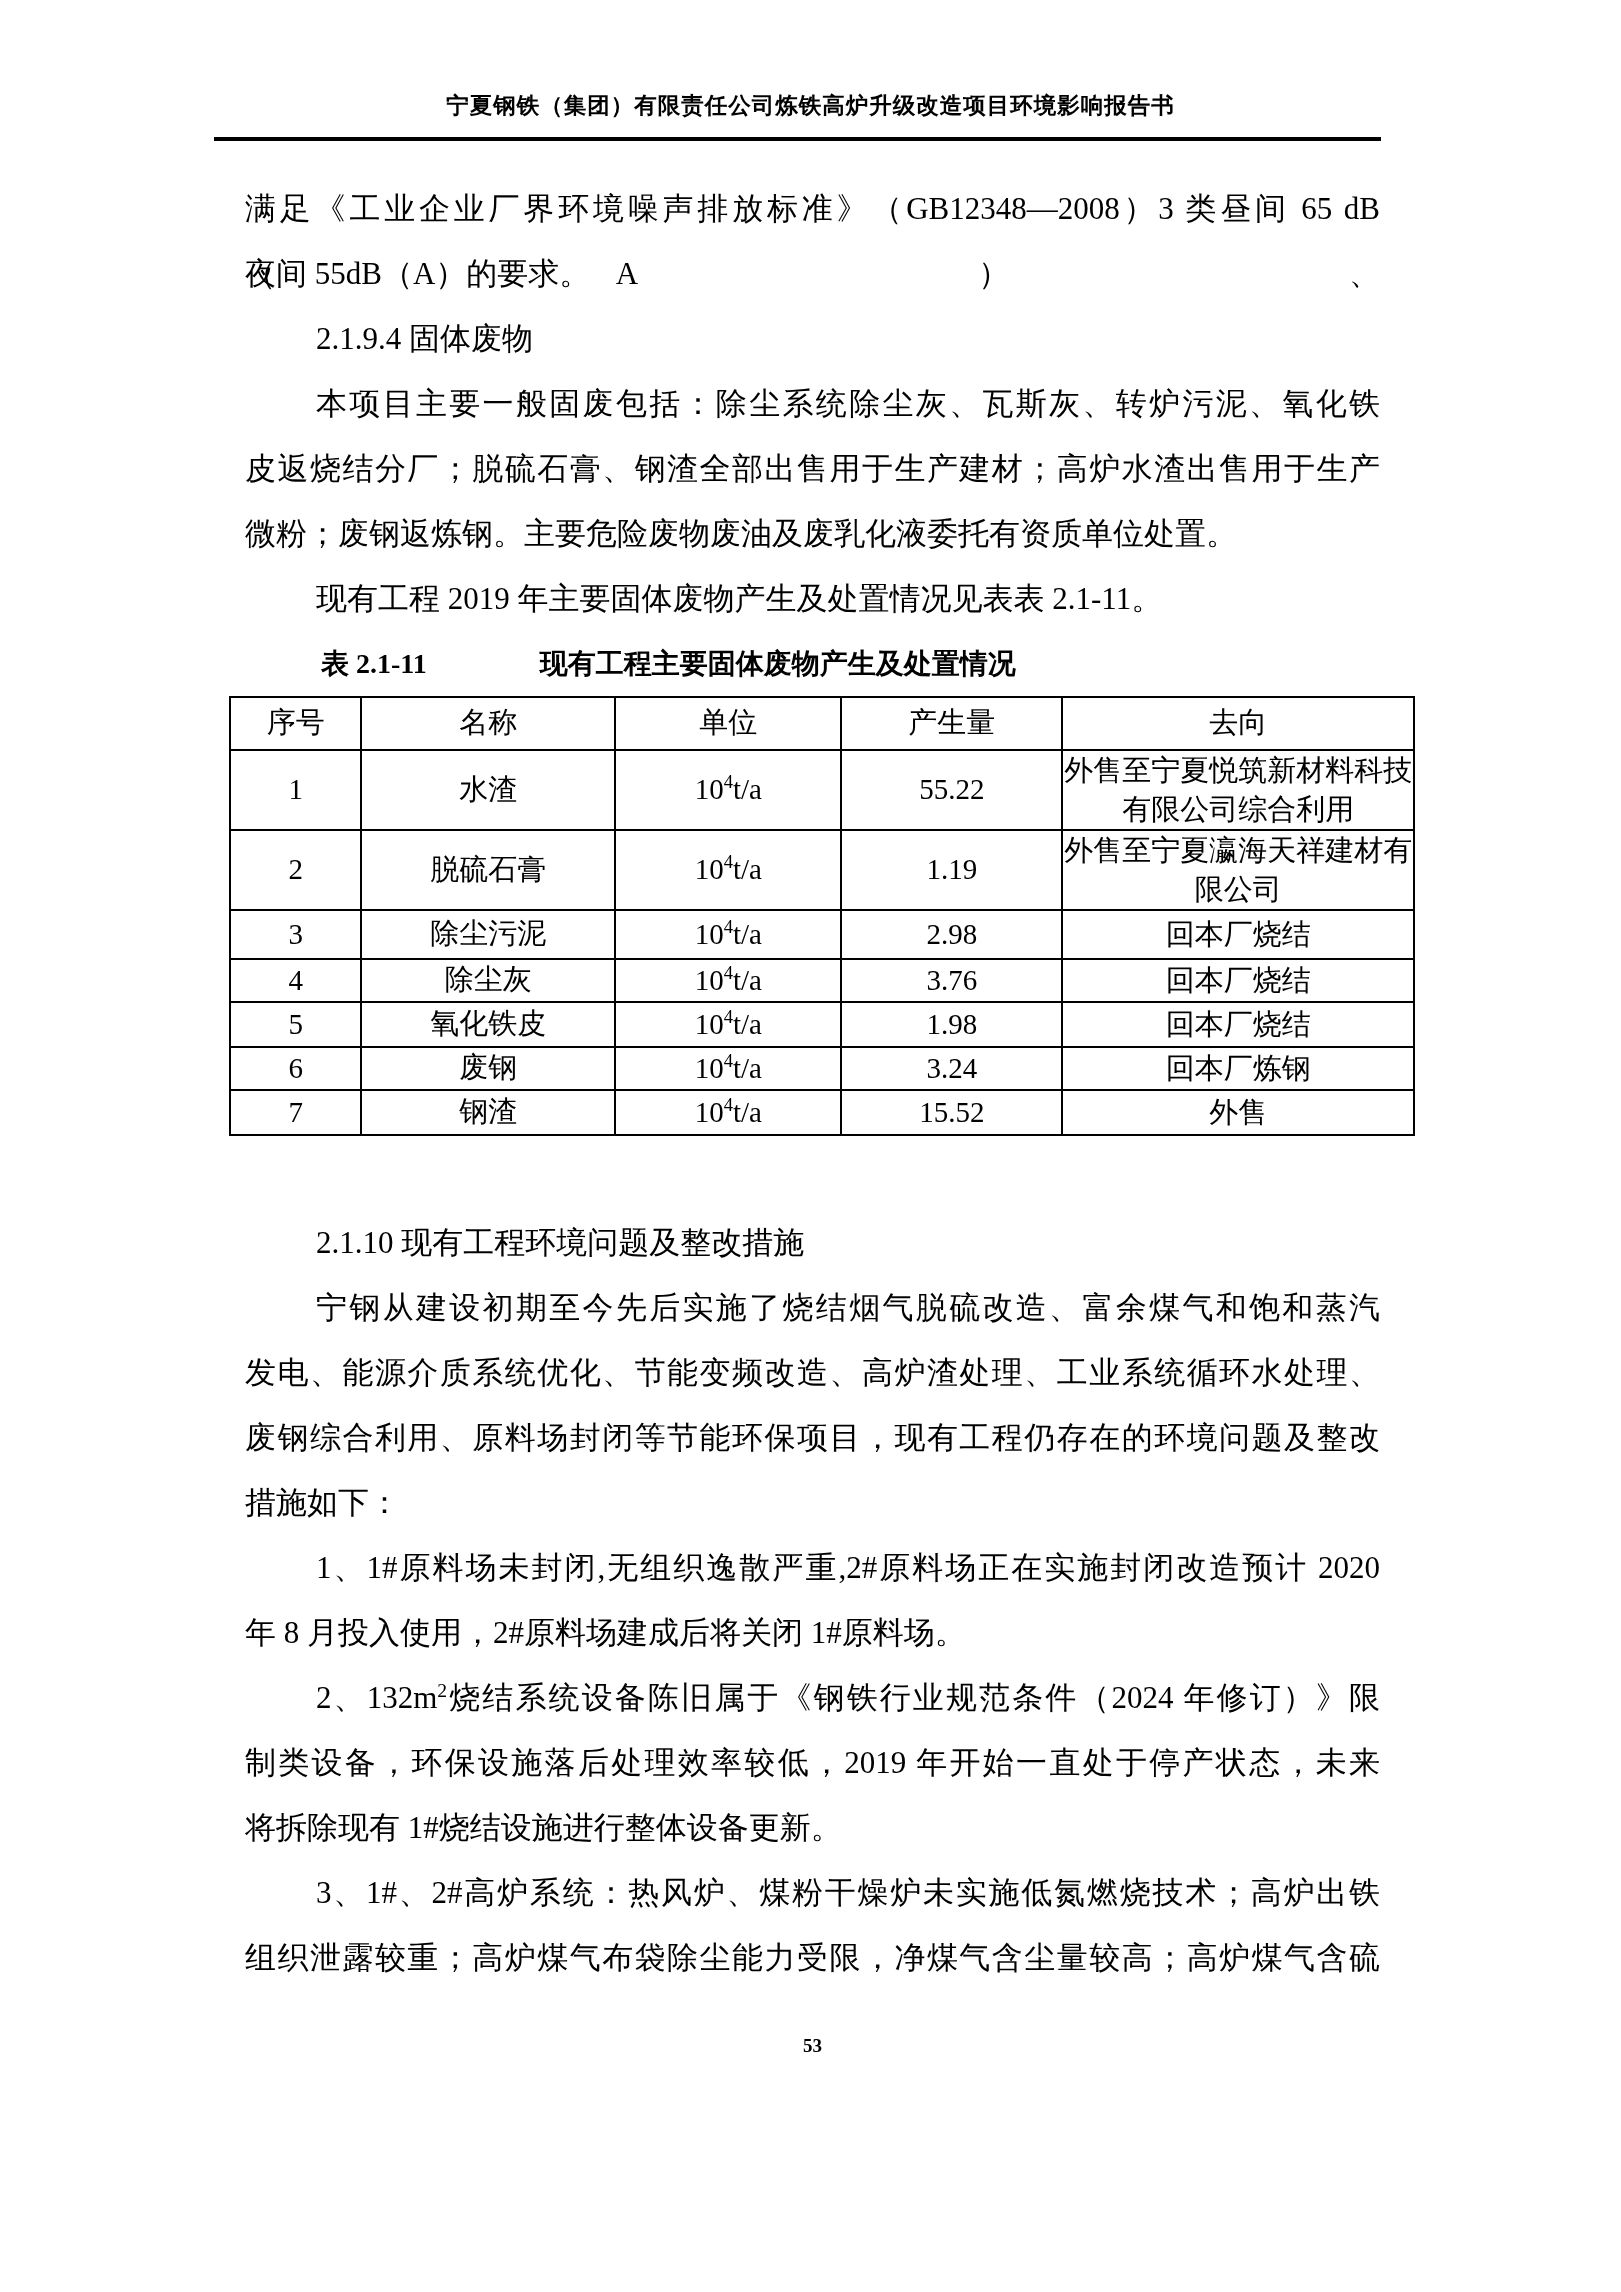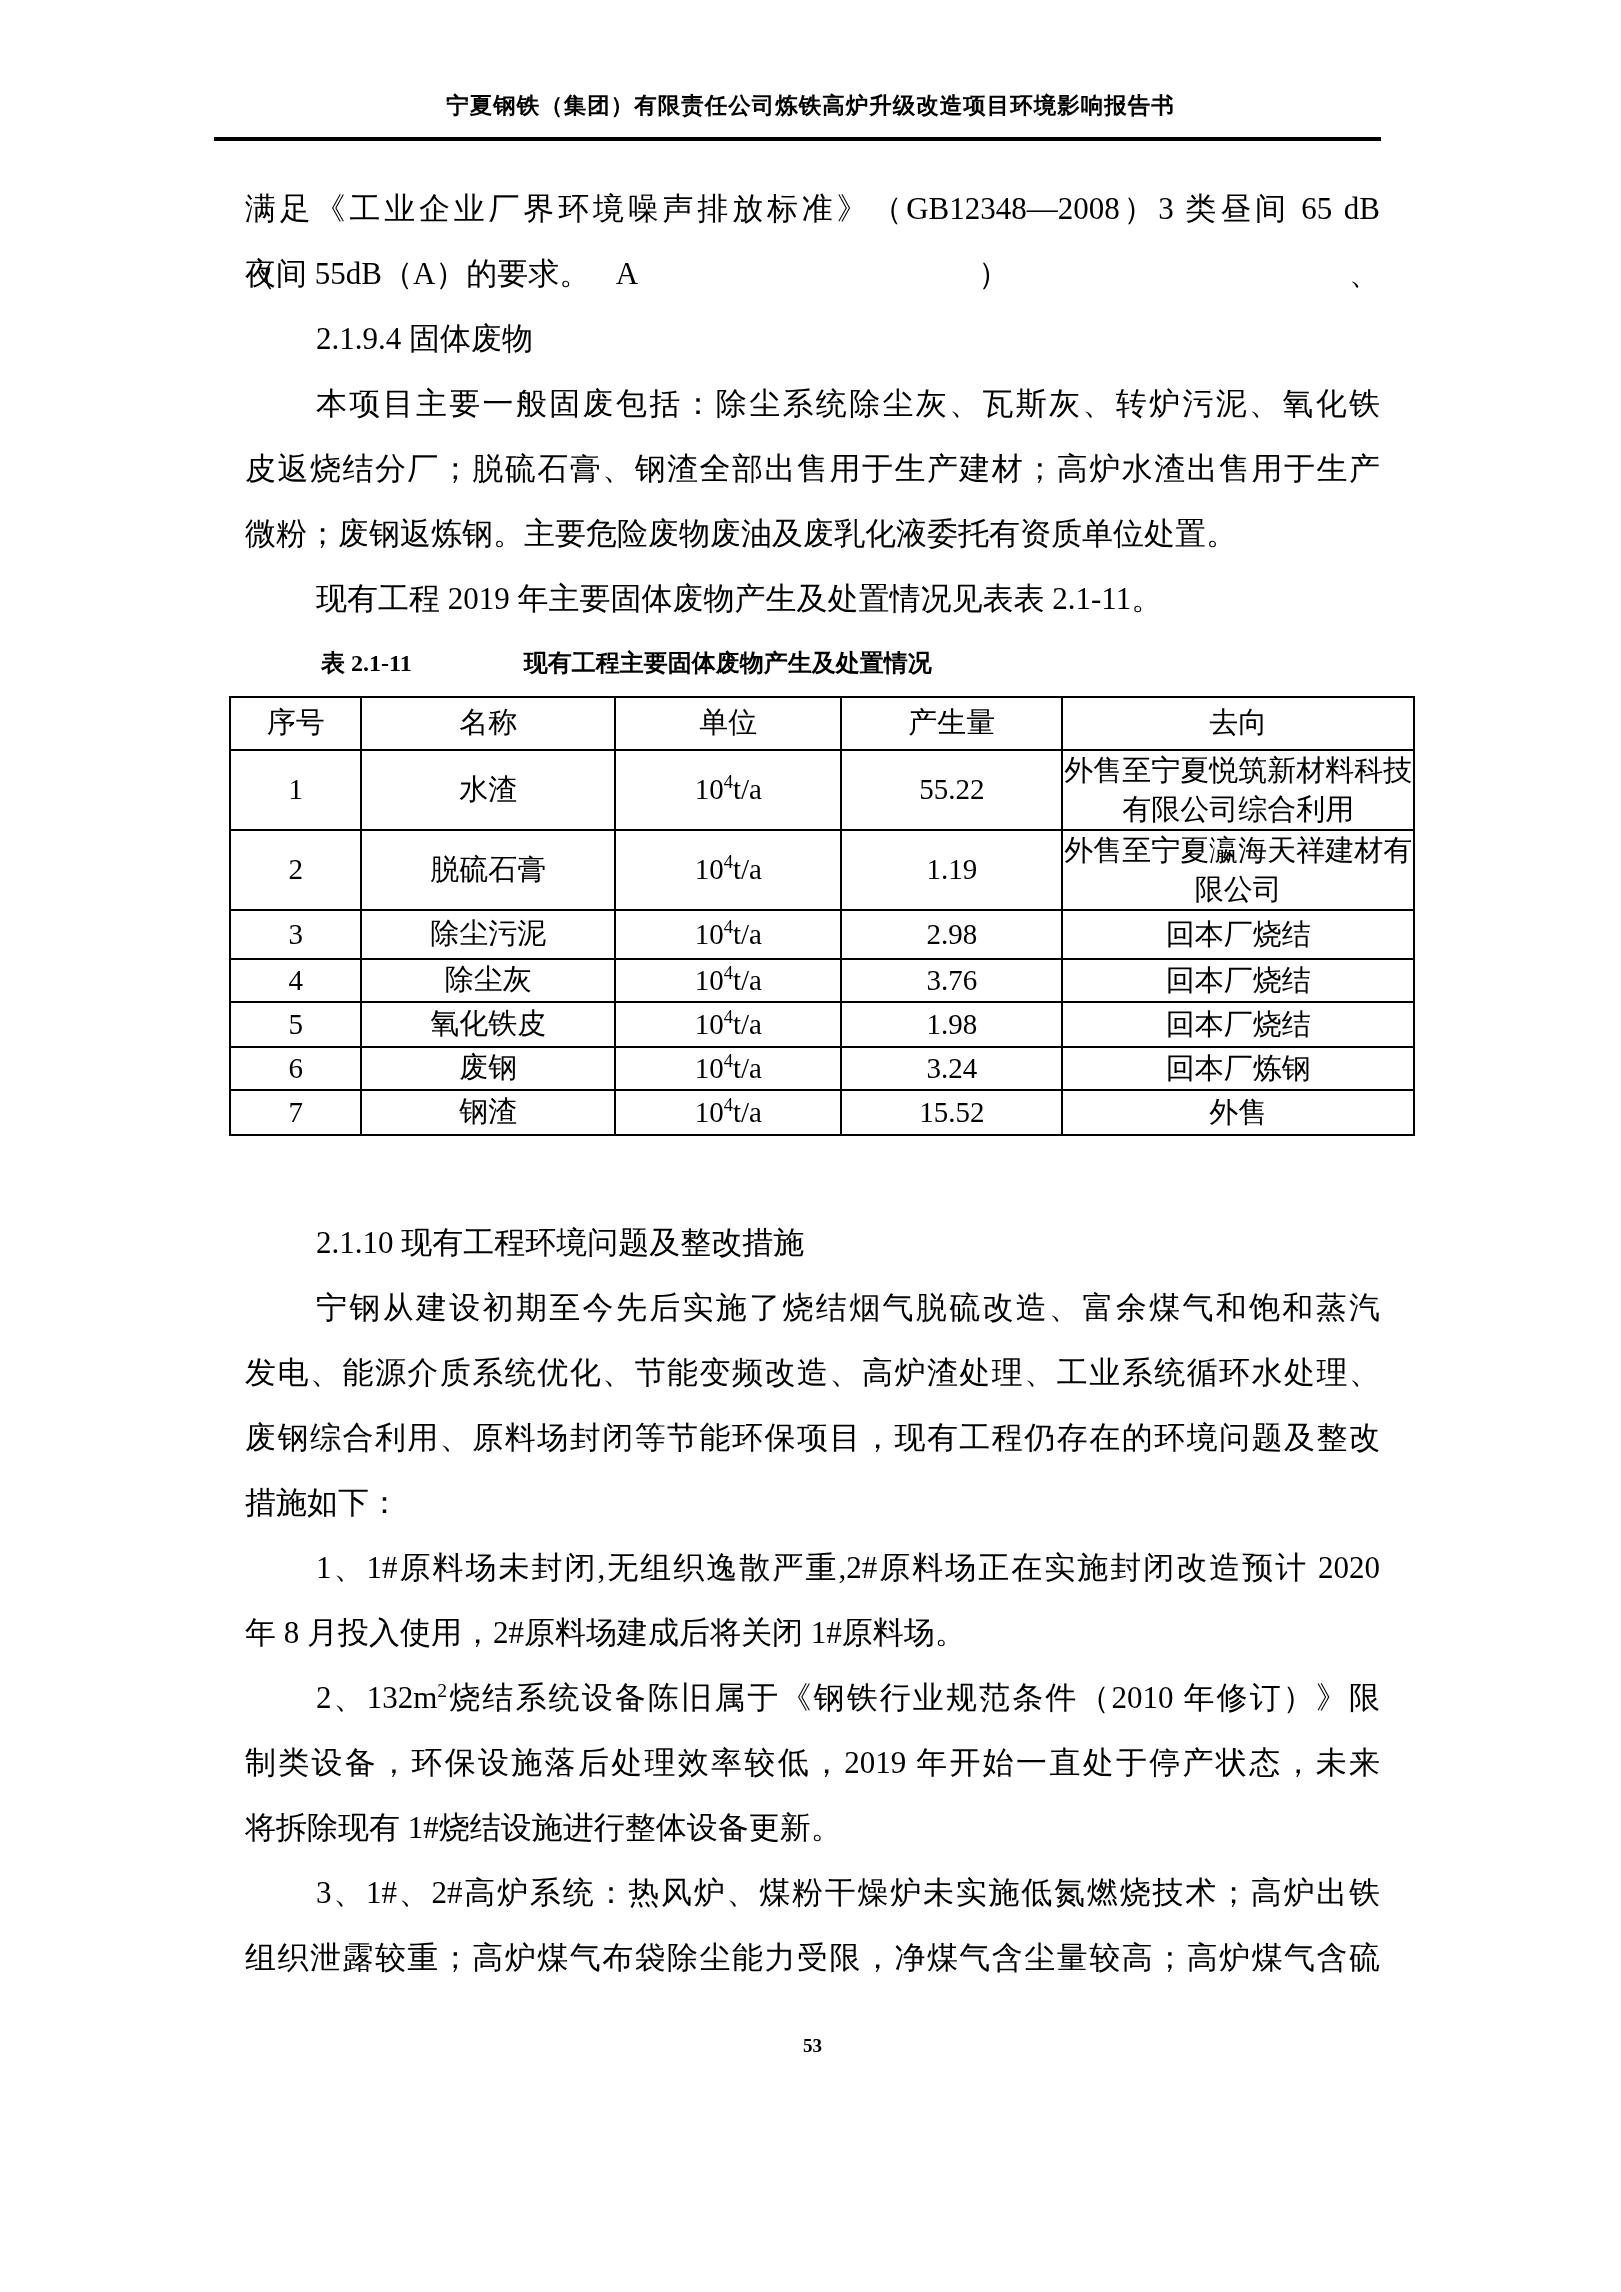--- a/index.html
+++ b/index.html
@@ -37,21 +37,21 @@
   .j {
     white-space: normal;
     text-align: justify;
     text-align-last: justify;
   }
   .indent { text-indent: 71px; }
   .sup-inline { font-size: 19.6px; vertical-align: super; line-height: 0; }
   .caption {
     height: 65px;
     line-height: 65px;
-    font-size: 24px;
+    font-size: 28px;
     font-weight: bold;
     padding-left: 76px;
     white-space: nowrap;
   }
   .cap-title { margin-left: 106px; }
   table.waste {
     border-collapse: collapse;
     table-layout: fixed;
     width: 1184px;
     margin-left: -15.7px;
@@ -184,21 +184,21 @@
 
     <div class="line j indent">宁钢从建设初期至今先后实施了烧结烟气脱硫改造、富余煤气和饱和蒸汽</div>
     <div class="line j">发电、能源介质系统优化、节能变频改造、高炉渣处理、工业系统循环水处理、</div>
     <div class="line j">废钢综合利用、原料场封闭等节能环保项目，现有工程仍存在的环境问题及整改</div>
     <div class="line">措施如下：</div>
 
     <div class="line j indent">1、1#原料场未封闭,无组织逸散严重,2#原料场正在实施封闭改造预计 2020</div>
     <div class="line">年 8 月投入使用，2#原料场建成后将关闭 1#原料场。</div>
 
     <div class="line j indent">
-      <span>2、132m</span><span class="sup-inline">2</span><span>烧结系统设备陈旧属于《钢铁行业规范条件（2010 年修订）》限</span>
+      <span>2、132m</span><span class="sup-inline">2</span><span>烧结系统设备陈旧属于《钢铁行业规范条件（2024 年修订）》限</span>
     </div>
     <div class="line j">制类设备，环保设施落后处理效率较低，2019 年开始一直处于停产状态，未来</div>
     <div class="line">将拆除现有 1#烧结设施进行整体设备更新。</div>
 
     <div class="line j indent">3、1#、2#高炉系统：热风炉、煤粉干燥炉未实施低氮燃烧技术；高炉出铁</div>
     <div class="line j">组织泄露较重；高炉煤气布袋除尘能力受限，净煤气含尘量较高；高炉煤气含硫</div>
 
     <div class="page-number">53</div>
 
   </div>

